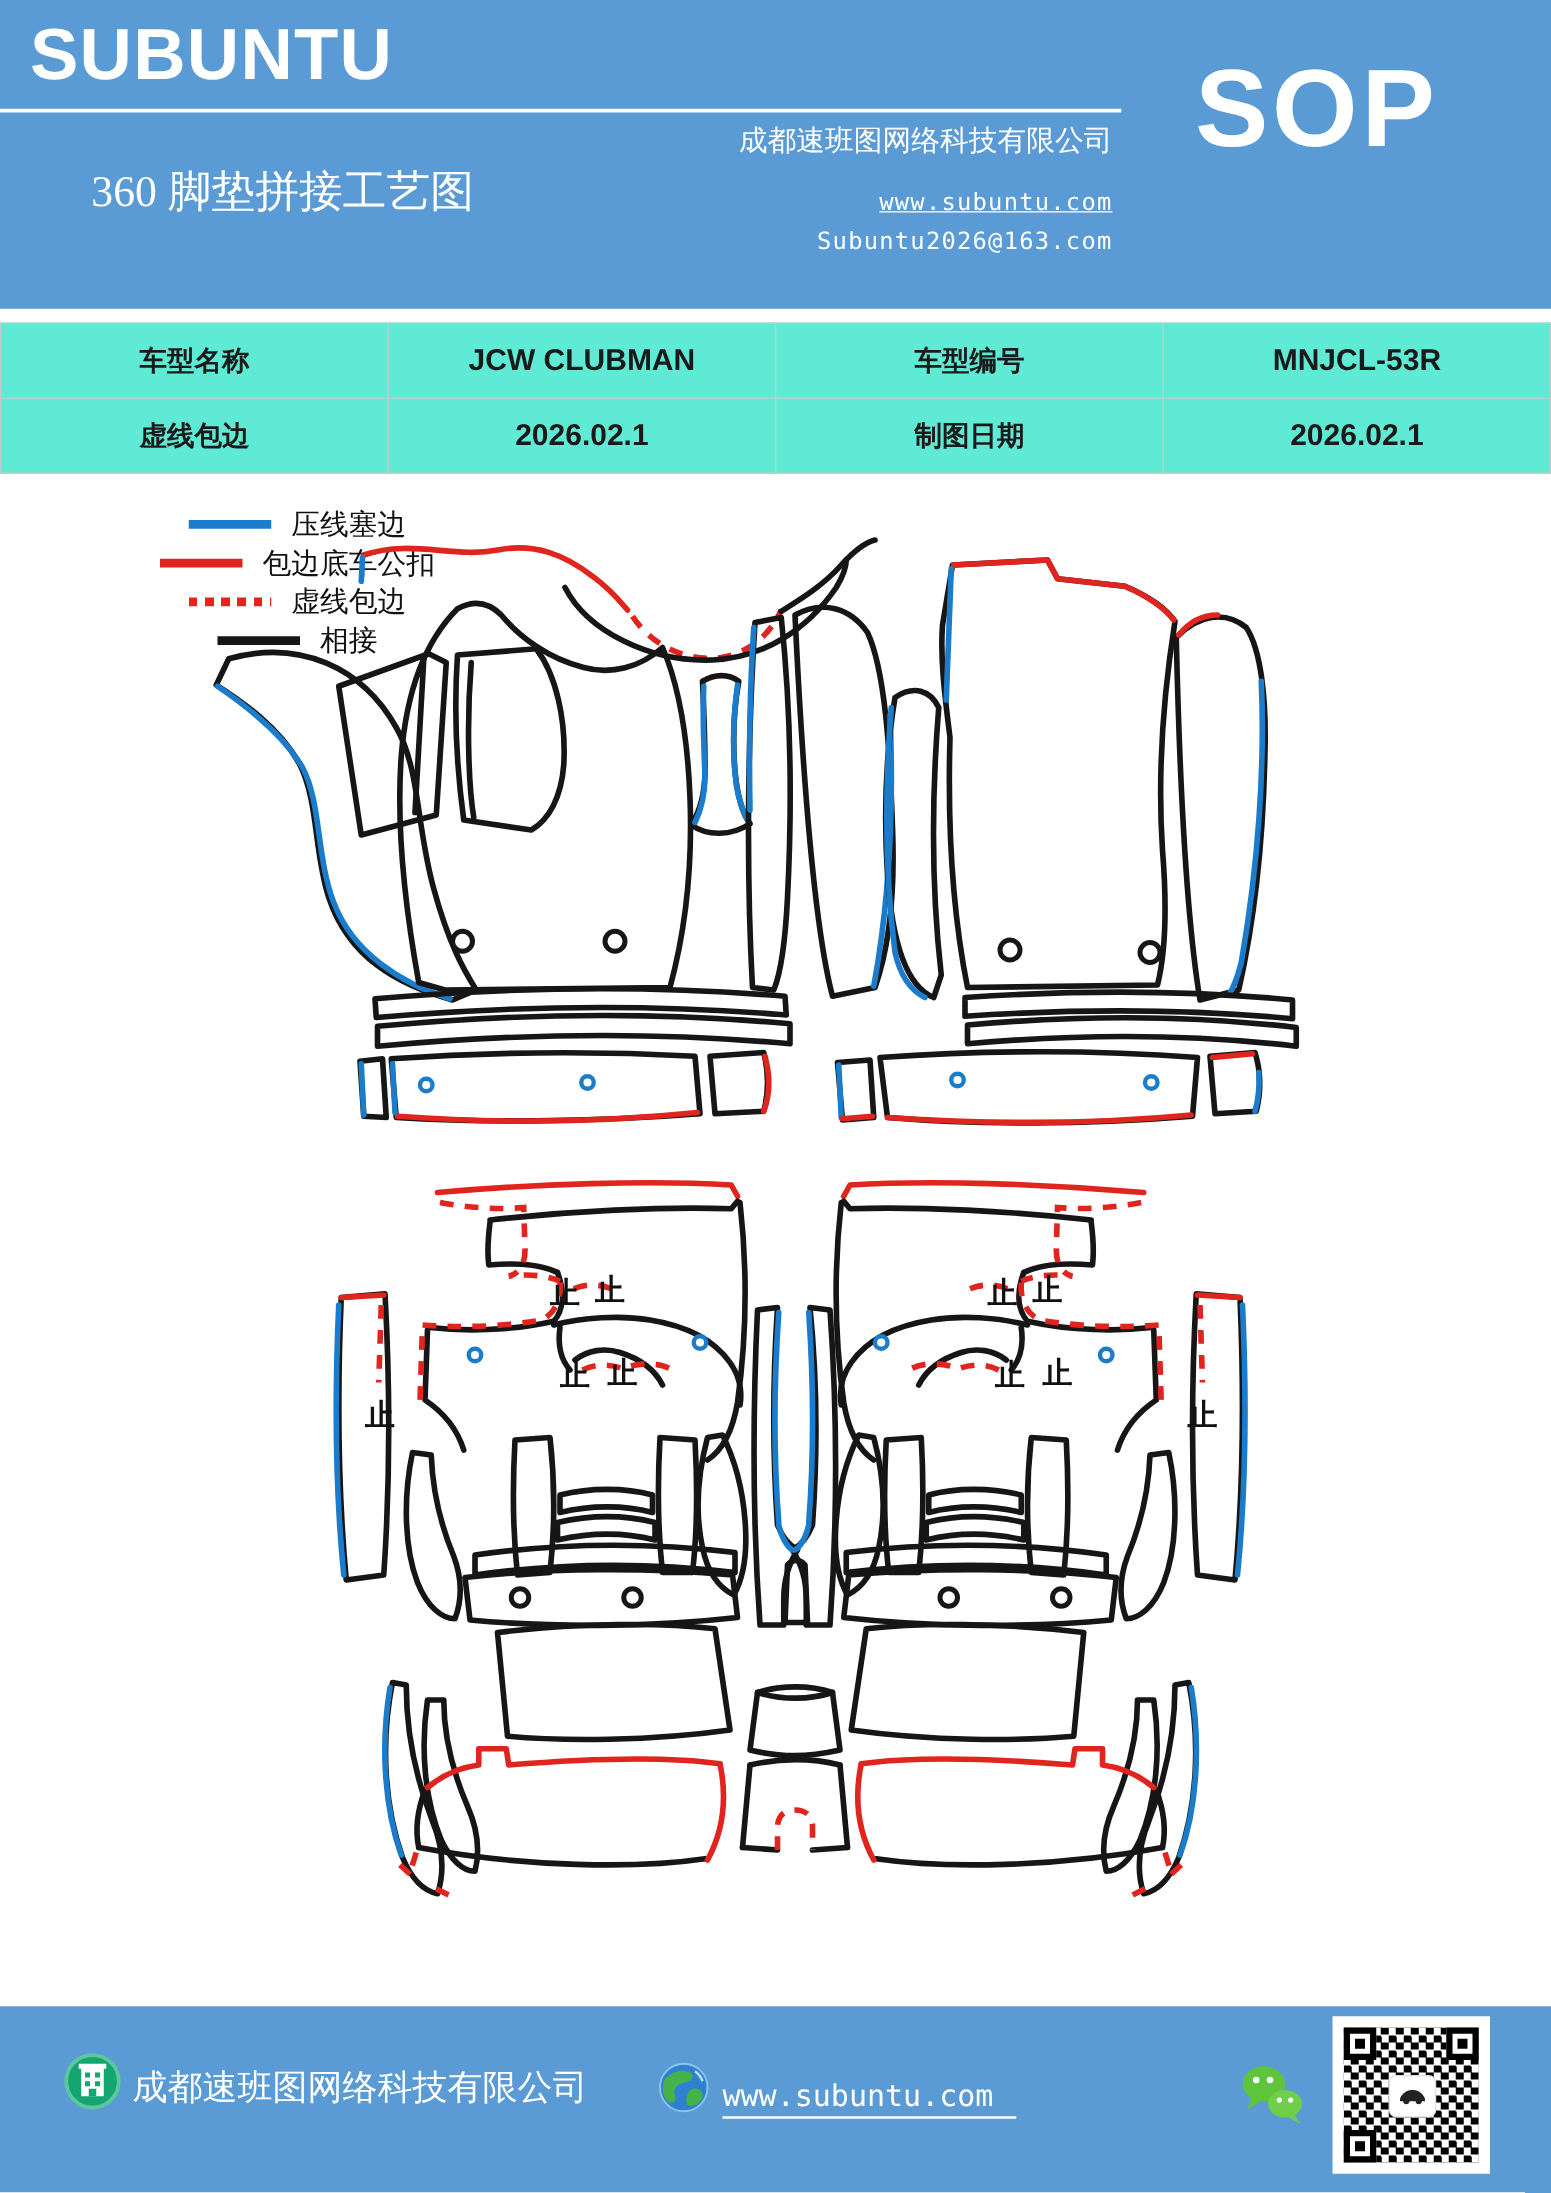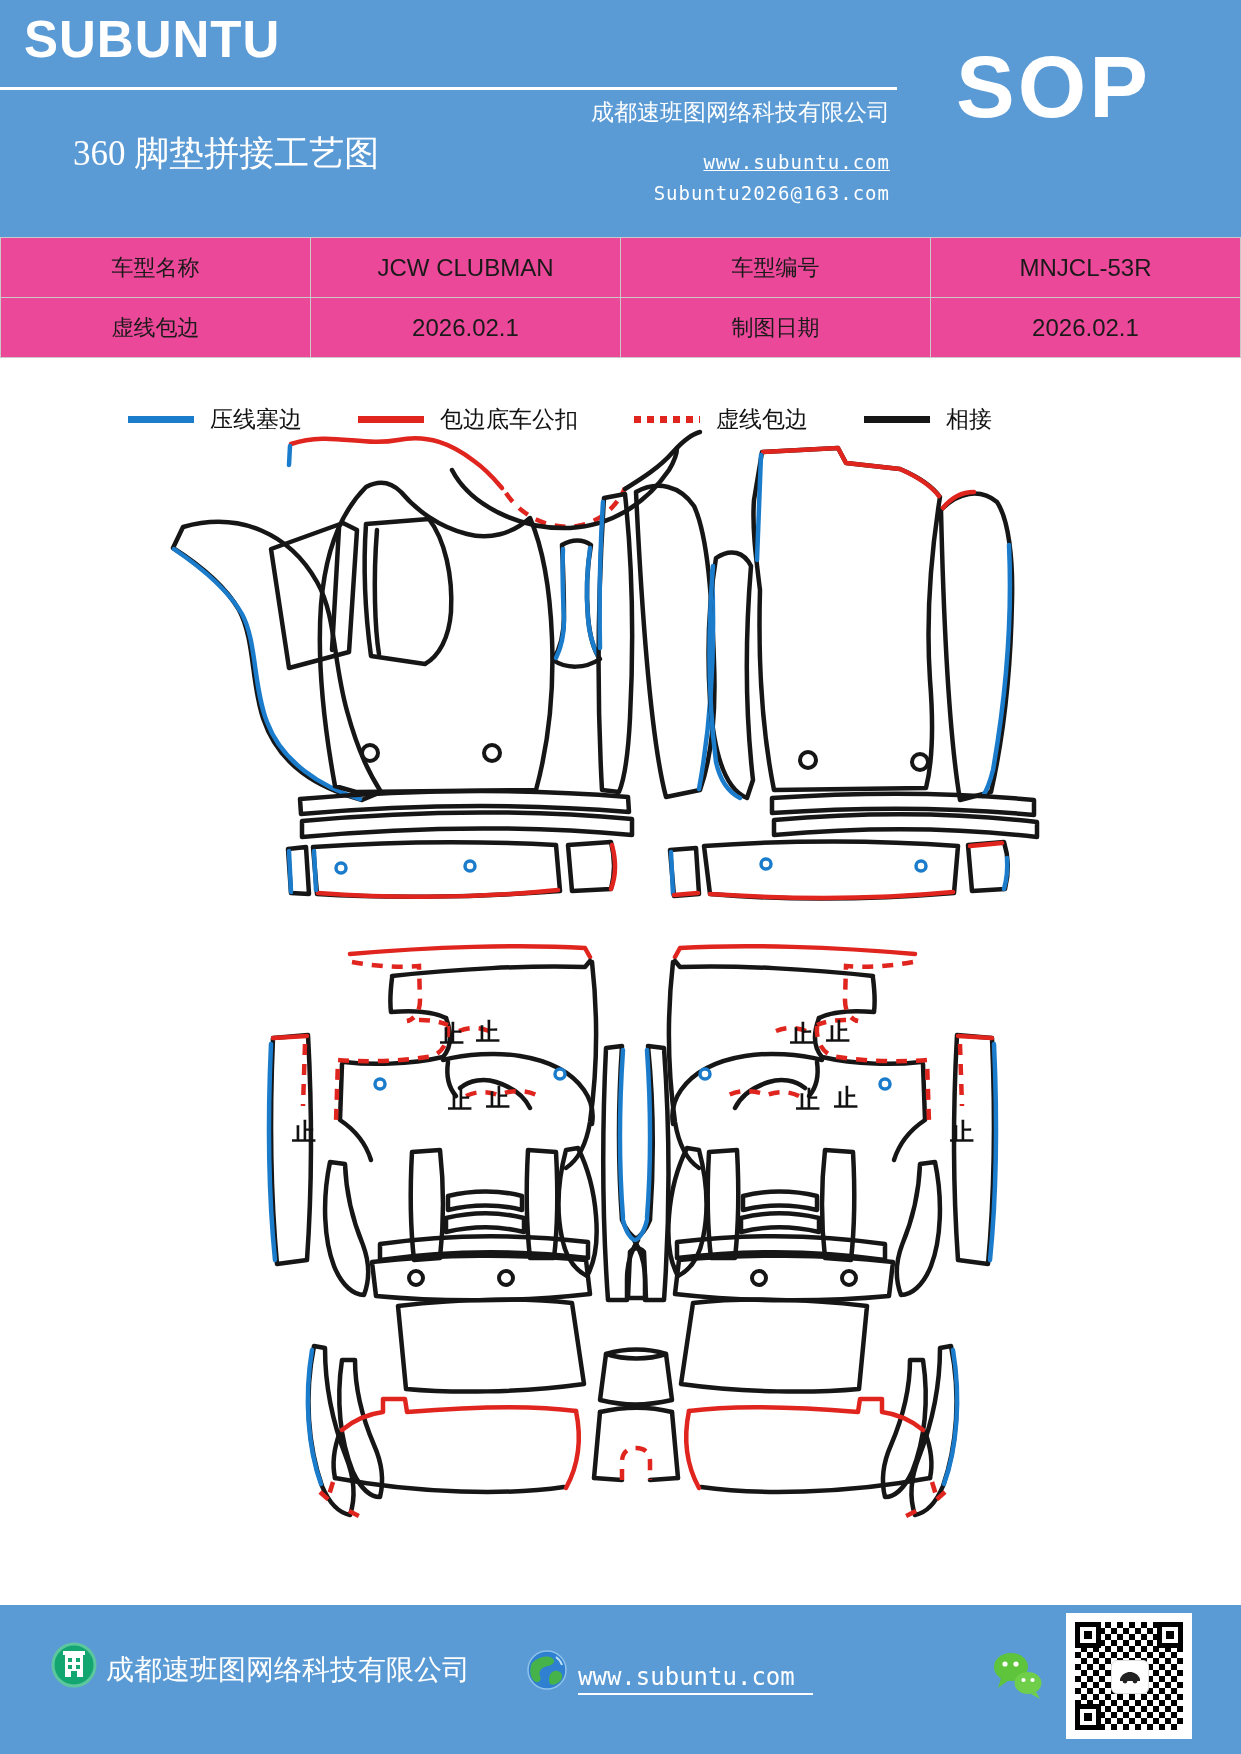--- a/index.html
+++ b/index.html
@@ -1,47 +1,47 @@
 <!DOCTYPE html>
 <html><head>
 <meta charset="utf-8">
 <style>
   html,body{margin:0;padding:0;background:#e8e8e8;}
   .page{position:relative;width:1241px;height:1754px;background:#ffffff;overflow:hidden;
         font-family:"Liberation Sans","DejaVu Sans",sans-serif;}
 
   
   .banner{position:absolute;left:0;top:0;width:1241px;height:247px;background:#5b9bd5;}
-  .brand{position:absolute;left:24px;top:10px;color:#fff;font-weight:800;font-size:51px;
+  .brand{position:absolute;left:24px;top:10px;color:#fff;font-weight:800;font-size:58px;
          letter-spacing:1px;font-family:"Liberation Sans",sans-serif;}
   .banner-rule{position:absolute;left:0;top:87px;width:897px;height:3px;background:#fff;}
   .doc-title{position:absolute;left:28px;top:130px;color:#fff;font-size:35px;
              font-family:"Liberation Serif","DejaVu Serif",serif;margin-left:45px;}
   .head-right{position:absolute;left:540px;top:0;width:350px;text-align:right;color:#fff;}
   .company-line{position:absolute;right:0;top:97px;width:350px;font-size:23px;
                 font-family:"Liberation Serif","DejaVu Serif",serif;}
   .site-line{position:absolute;right:0;top:151px;font-size:19px;color:#fff;
              font-family:"DejaVu Sans Mono","Liberation Mono",monospace;
              text-decoration:underline;letter-spacing:1px;}
   .email-line{position:absolute;right:0;top:182px;font-size:19px;
               font-family:"DejaVu Sans Mono","Liberation Mono",monospace;letter-spacing:1px;margin-left:36px;}
   .sop{position:absolute;left:928px;top:36px;color:#fff;font-weight:700;font-size:88px;
        letter-spacing:3px;font-family:"Liberation Sans",sans-serif;margin-left:28px;}
 
   
-  .info-table{position:absolute;left:0;top:237px;width:1241px;height:115px;
-              border-collapse:collapse;table-layout:fixed;background:#ec4899;}
+  .info-table{position:absolute;left:0;top:258px;width:1241px;height:115px;
+              border-collapse:collapse;table-layout:fixed;background:#5eead4;font-weight:bold;}
   .info-table td{border:1px solid #c9c9c9;text-align:center;vertical-align:middle;
                  height:57px;color:#1a1a1a;}
   .cell-zh{font-family:"Liberation Serif","DejaVu Serif",serif;font-size:22px;}
   .cell-en{font-family:"Liberation Sans",sans-serif;font-size:24px;}
 
   
   .legend{position:absolute;left:128px;top:404px;display:flex;align-items:center;
-          column-gap:56px;}
+          column-gap:56px;flex-direction:column;}
   .legend-item{display:flex;align-items:center;column-gap:16px;}
   .swatch{width:66px;height:7px;}
   .swatch-blue{background:#1b7ccc;}
   .swatch-red{background:#e0241e;}
   .swatch-red-dash{background:repeating-linear-gradient(90deg,#e0241e 0 7px,transparent 7px 13px);}
   .swatch-black{background:#161616;}
   .legend-label{font-size:23px;color:#111;font-family:"Liberation Serif","DejaVu Serif",serif;}
 
   
   .diagram{position:absolute;left:0;top:0;width:1241px;height:1754px;}

